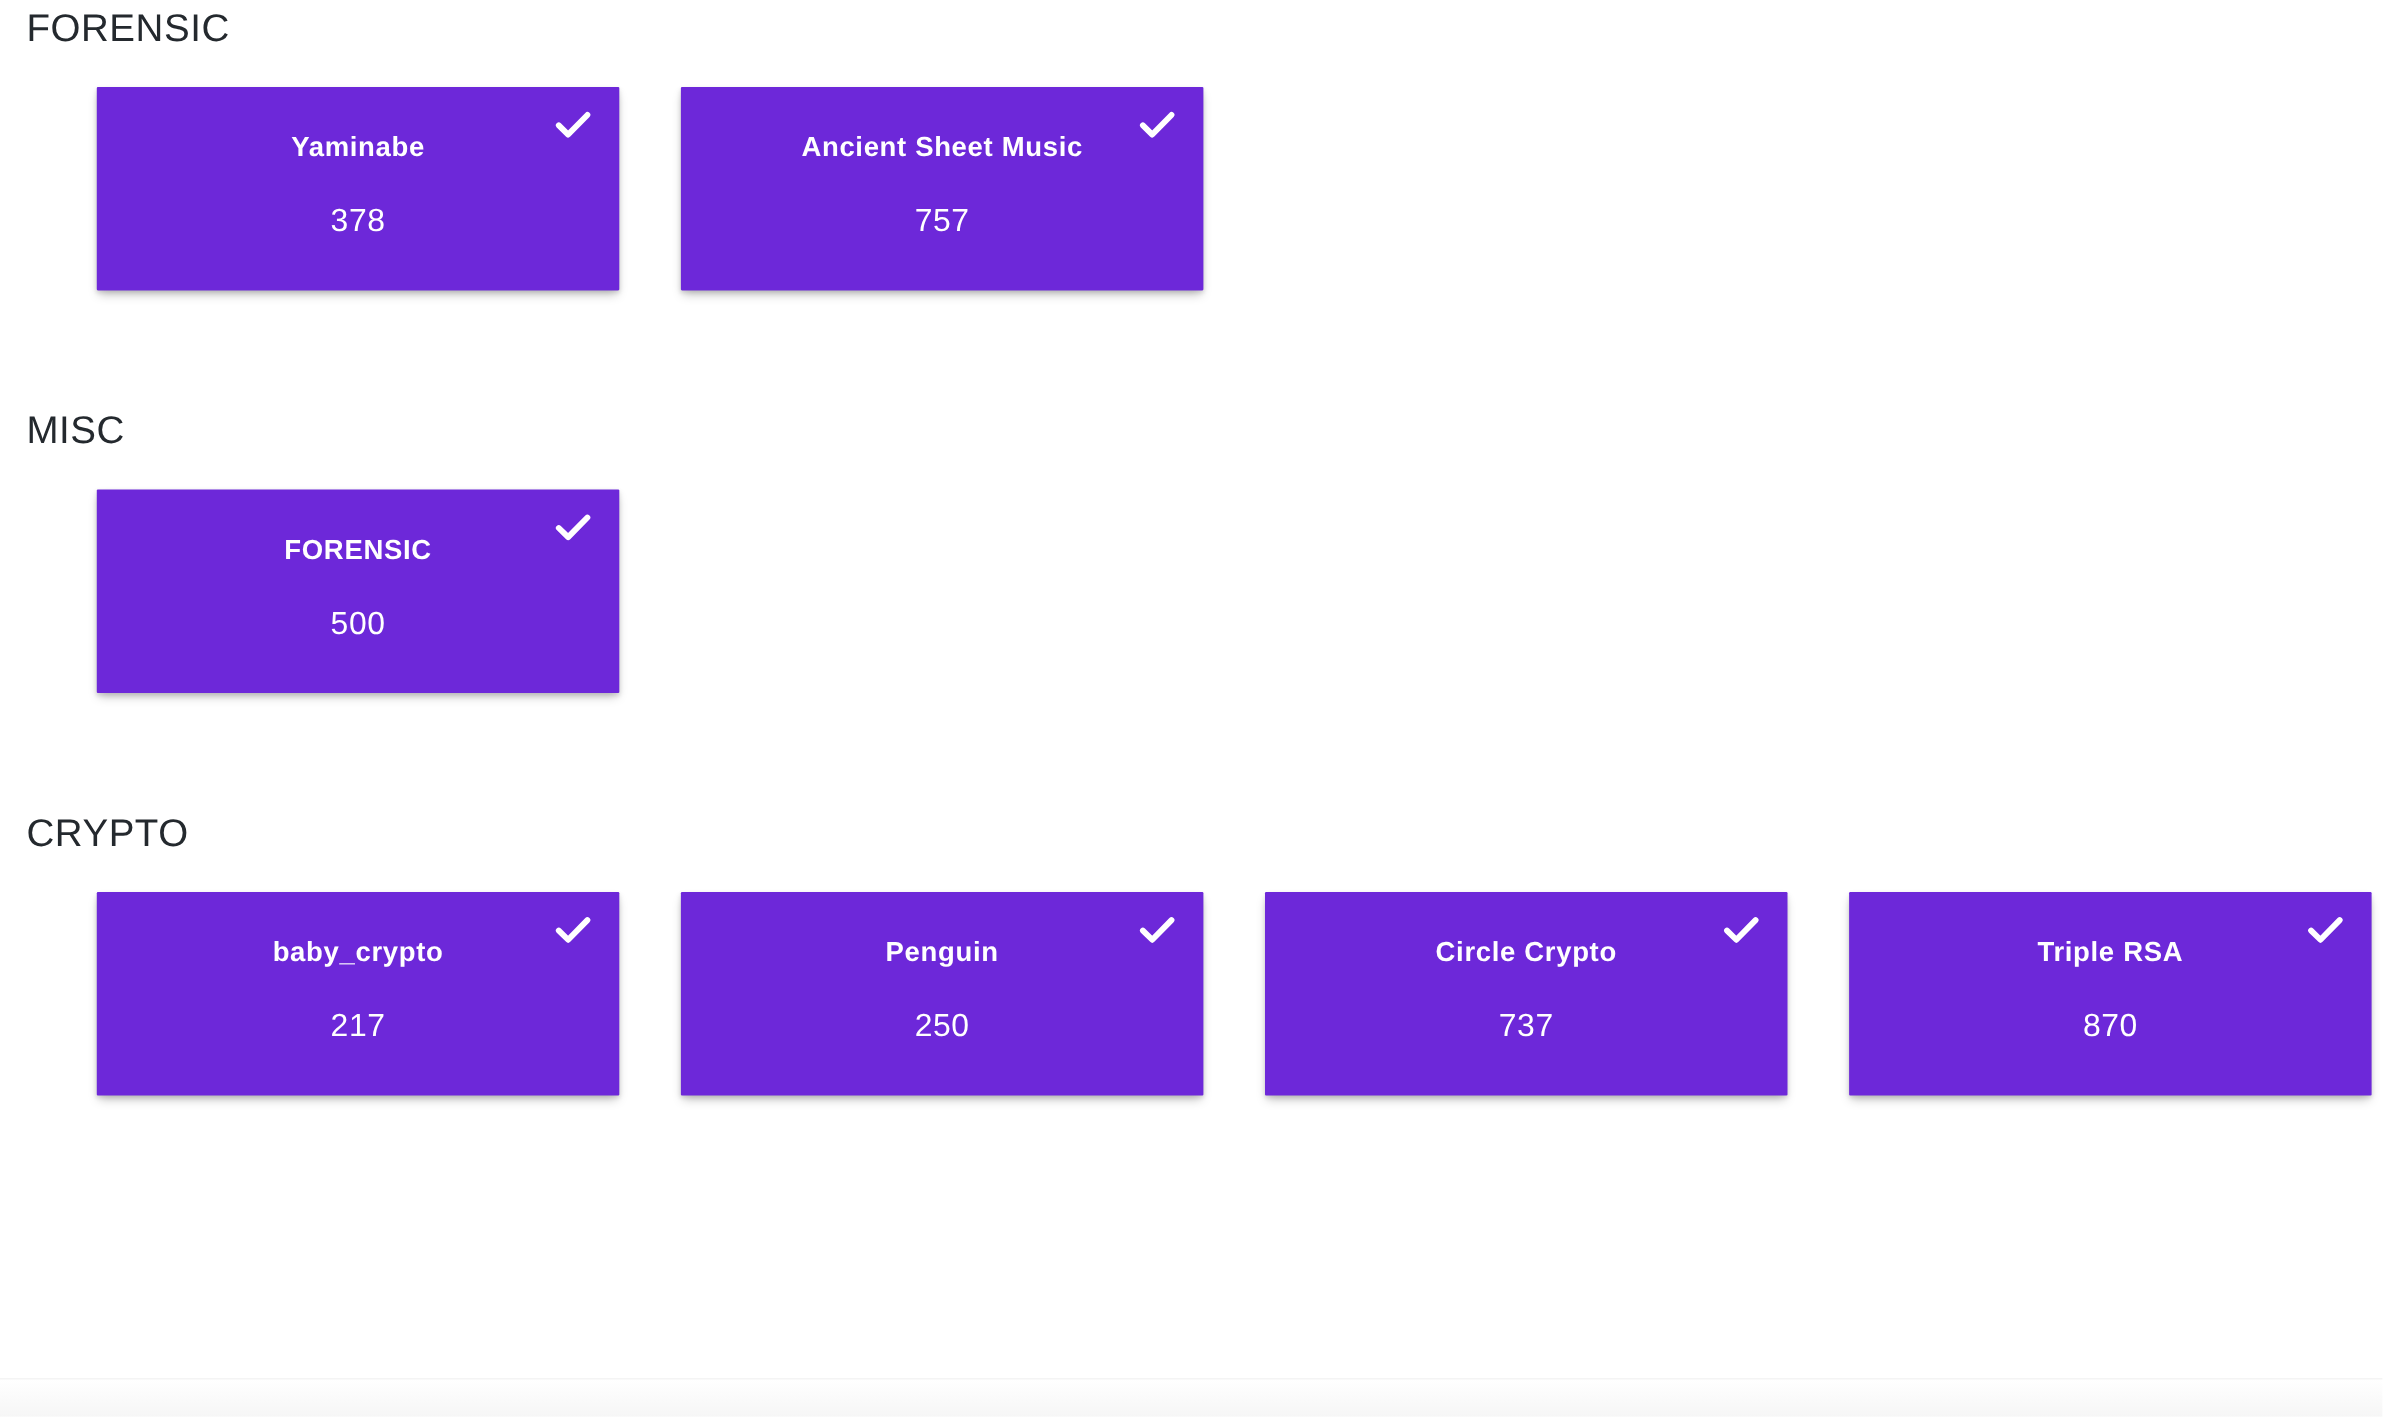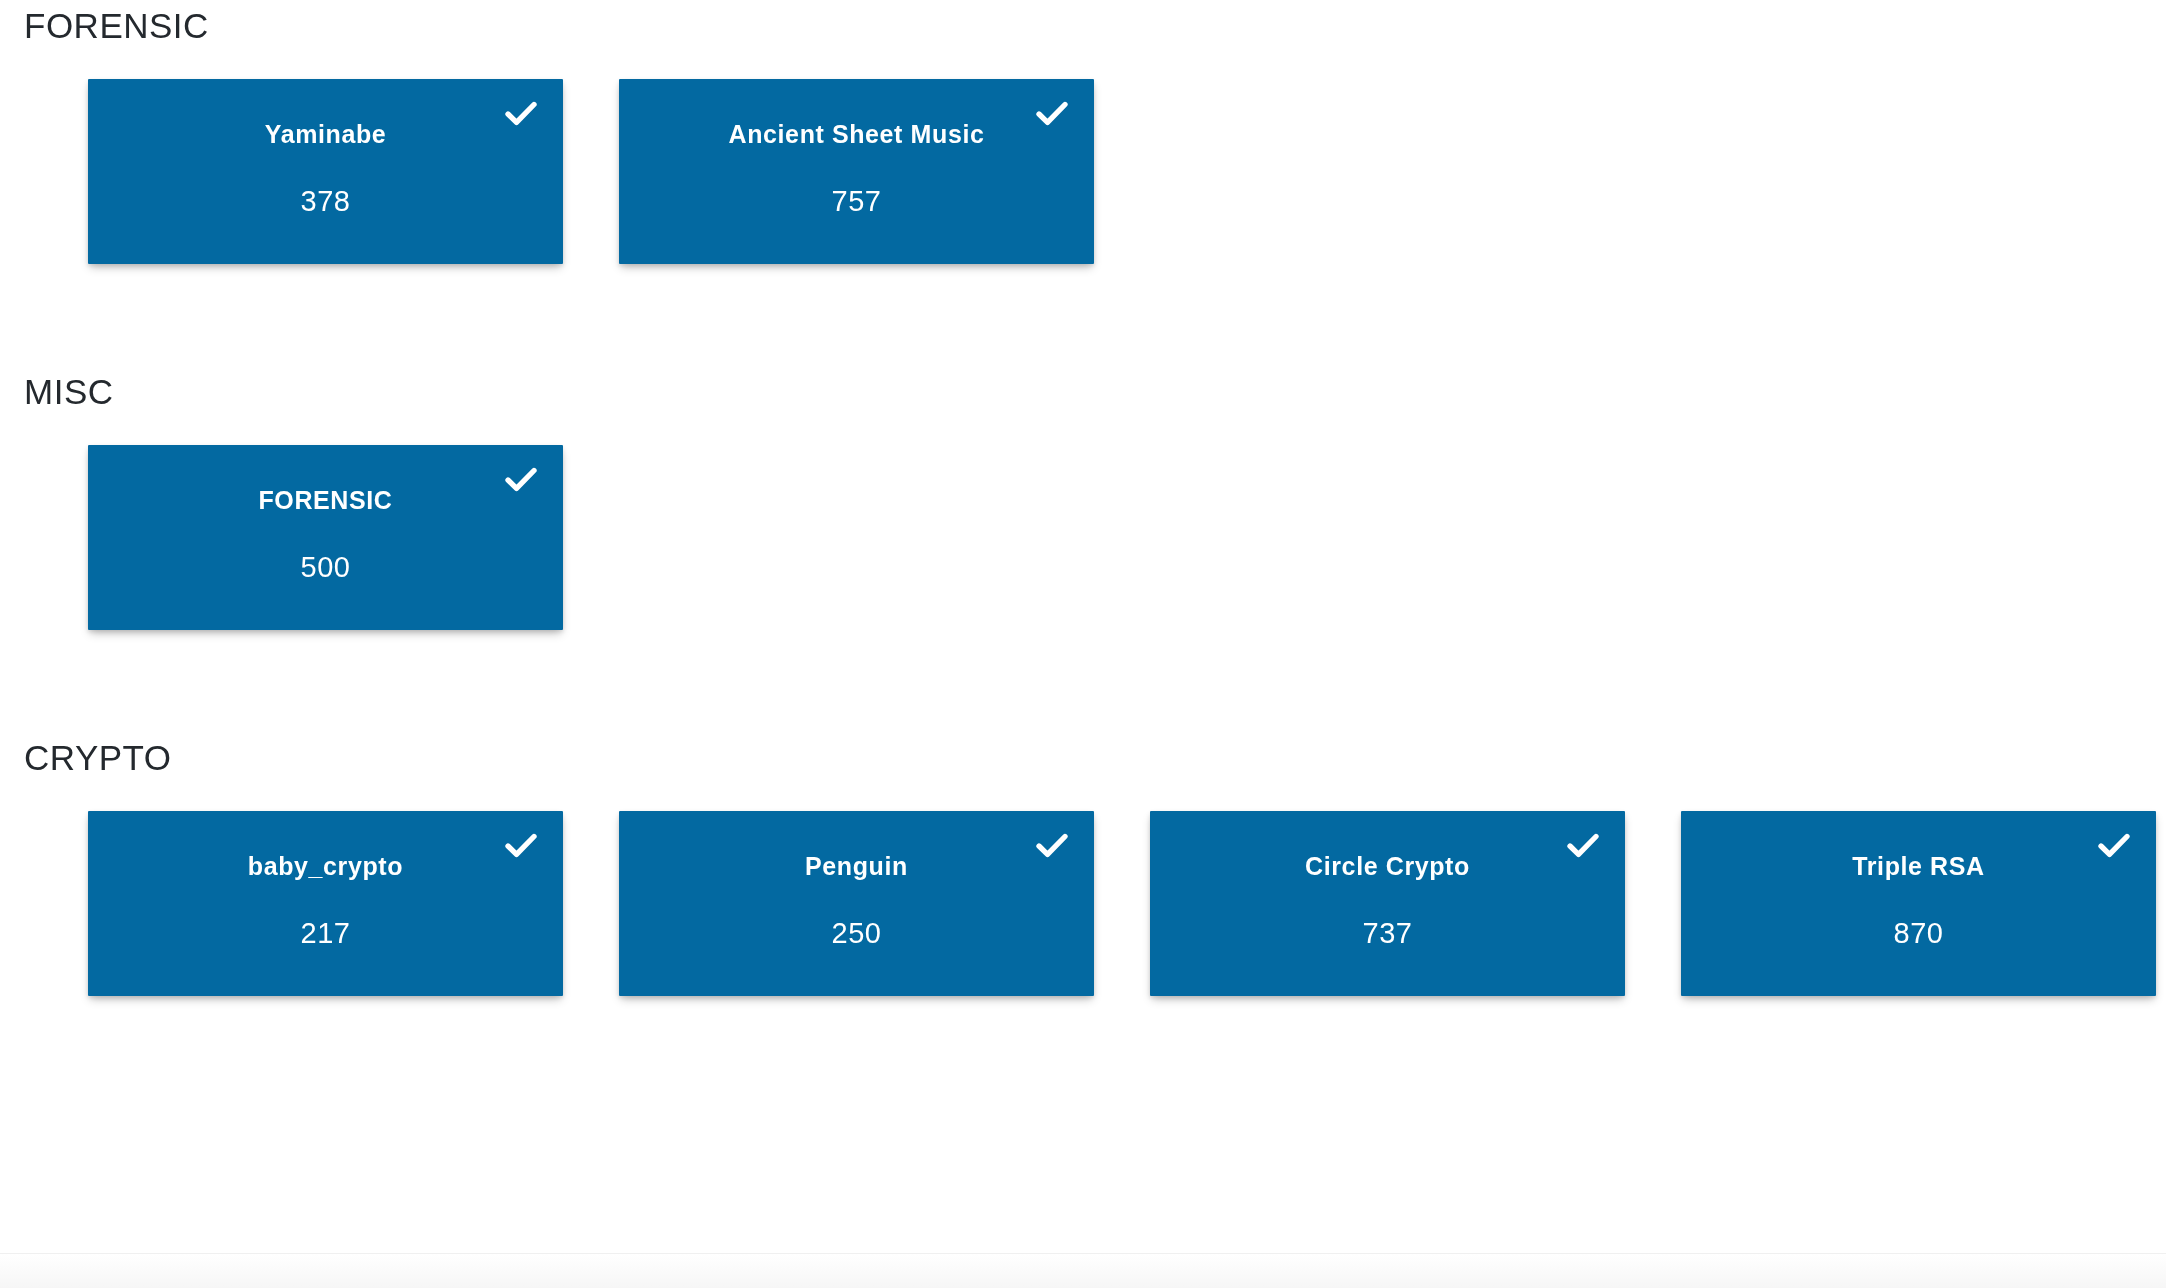--- a/index.html
+++ b/index.html
@@ -51,21 +51,21 @@
     padding: 0 0 0 88px;
     margin: 0;
     box-sizing: border-box;
   }
 
   .card {
     position: relative;
     width: 475px;
     height: 185px;
     box-sizing: border-box;
-    background: #0369a1;
+    background: #6d28d9;
     border: none;
     border-radius: 1px;
     box-shadow: 0 5px 9px -2px rgba(0,0,0,0.26), 0 2px 4px rgba(0,0,0,0.10);
     display: flex;
     flex-direction: column;
     align-items: center;
     cursor: pointer;
     overflow: hidden;
   }
 

